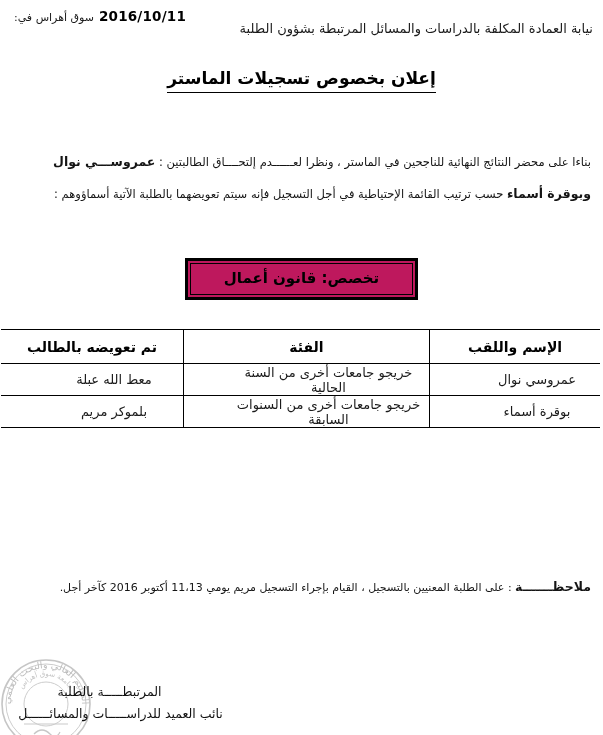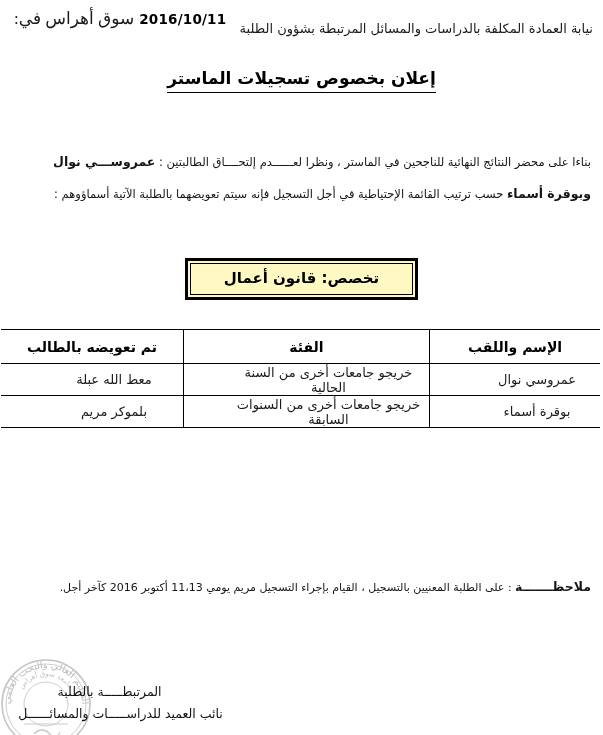--- a/index.html
+++ b/index.html
@@ -45,23 +45,22 @@
     margin-top: 12px;
   }
   .header-left {
     direction: rtl;
     display: flex;
     align-items: baseline;
     gap: 5px;
     white-space: nowrap;
   }
   .header-left .place {
-    font-size: 17px;
+    font-size: 11px;
     color: #1b1b1b;
-    font-family: Liberation Serif, serif;
   }
   .header-left .date {
     font-size: 13.5px;
     font-weight: bold;
     color: #000;
     letter-spacing: 0.2px;
     direction: ltr;
   }
 
   
@@ -106,21 +105,21 @@
     position: absolute;
     top: 258px;
     left: 0;
     right: 0;
     display: flex;
     justify-content: center;
   }
   .spec-box {
     border: 3.5px solid #000;
     padding: 2px;
-    background: #fef9c3;
+    background: #be185d;
   }
   .spec-box-inner {
     border: 1.2px solid #000;
     padding: 4px 28px 7px 28px;
     min-width: 165px;
     text-align: center;
   }
   .spec-text {
     font-size: 15px;
     font-weight: bold;

